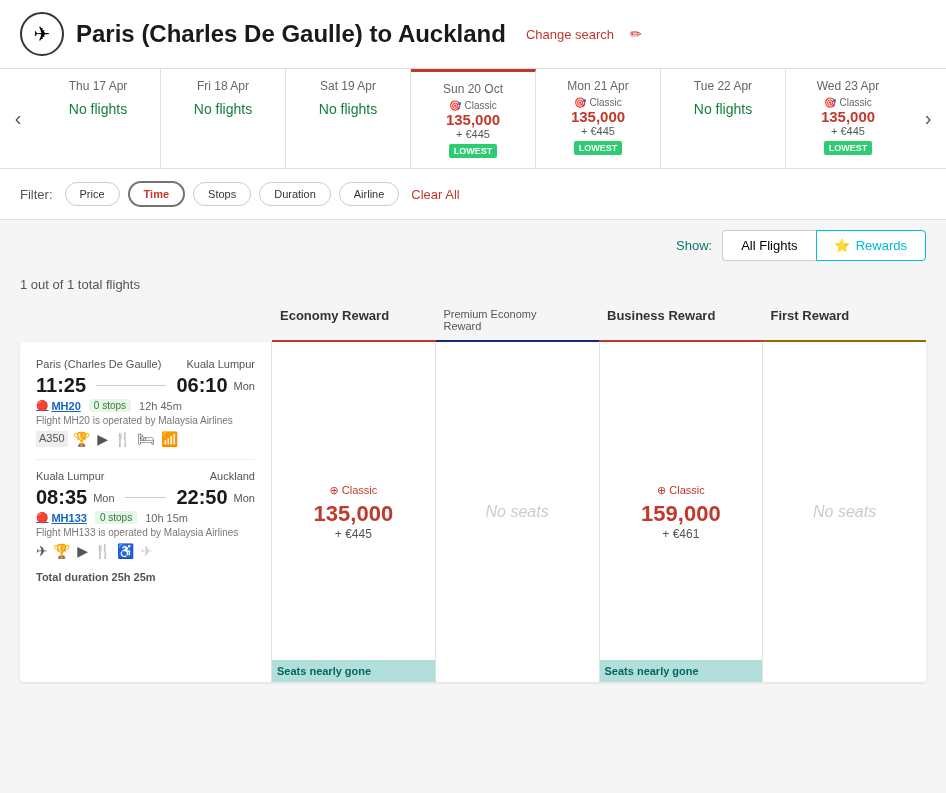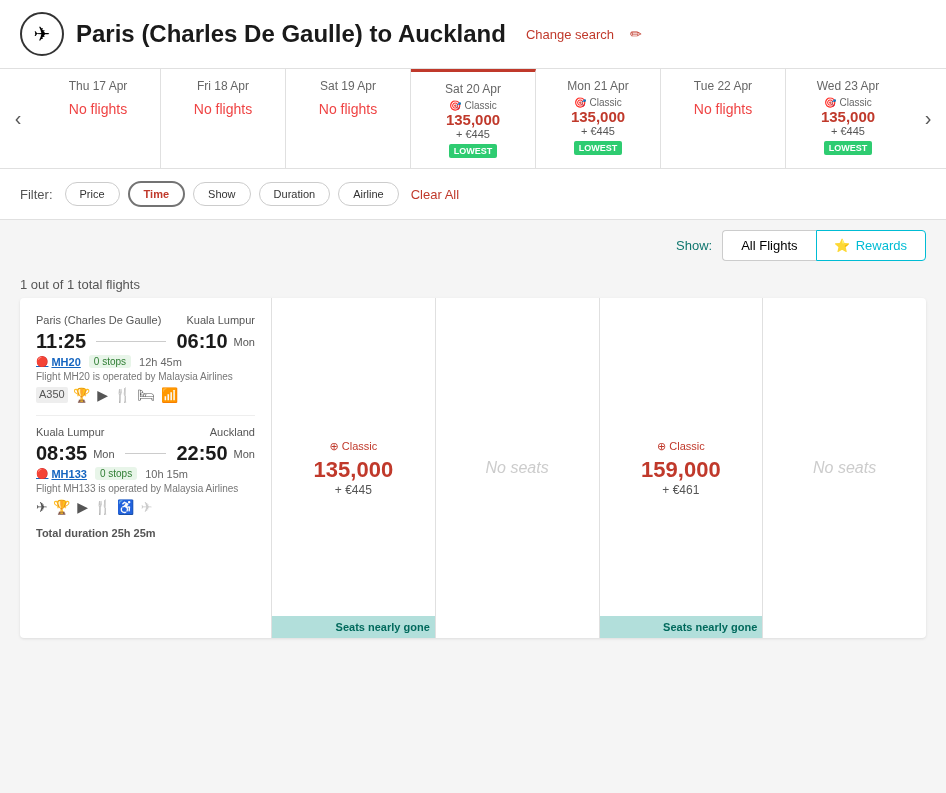--- a/index.html
+++ b/index.html
@@ -14,21 +14,21 @@
     .edit-icon { color: #c0392b; font-size: 14px; margin-left: 4px; }
 
     
     .date-carousel { background: white; display: flex; align-items: stretch; border-bottom: 1px solid #e0e0e0; position: relative; }
     .carousel-arrow { width: 36px; display: flex; align-items: center; justify-content: center; cursor: pointer; background: white; border: none; font-size: 20px; color: #555; flex-shrink: 0; }
     .date-cells { display: flex; flex: 1; }
     .date-cell { flex: 1; text-align: center; padding: 10px 4px; border-right: 1px solid #e0e0e0; cursor: pointer; min-width: 0; }
     .date-cell:last-child { border-right: none; }
     .date-cell.active { background: white; border-top: 3px solid #c0392b; }
     .date-cell .day-label { font-size: 12px; color: #666; }
-    .date-cell .no-flights { font-size: 14px; color: #ef4444; margin-top: 8px; }
+    .date-cell .no-flights { font-size: 14px; color: #15803d; margin-top: 8px; }
     .date-cell .price-row { display: flex; align-items: center; justify-content: center; gap: 3px; margin-top: 4px; }
     .date-cell .price-label { font-size: 10px; color: #666; }
     .date-cell .classic-icon { color: #c0392b; font-size: 10px; }
     .date-cell .price-main { font-size: 15px; font-weight: bold; color: #c0392b; }
     .date-cell .price-sub { font-size: 11px; color: #555; }
     .date-cell .lowest-badge { background: #2ecc71; color: white; font-size: 9px; font-weight: bold; padding: 2px 5px; border-radius: 2px; margin-top: 4px; display: inline-block; }
 
     
     .filter-bar { background: white; padding: 12px 20px; display: flex; align-items: center; gap: 8px; border-bottom: 1px solid #e0e0e0; }
     .filter-label { font-size: 13px; color: #555; margin-right: 4px; }
@@ -79,21 +79,21 @@
     .total-duration { font-size: 11px; color: #555; font-weight: bold; margin-top: 8px; }
 
     
     .pricing-cols { display: flex; flex: 1; }
     .price-col { flex: 1; display: flex; flex-direction: column; align-items: center; justify-content: center; padding: 16px 8px; border-right: 1px solid #e0e0e0; min-height: 340px; position: relative; }
     .price-col:last-child { border-right: none; }
     .no-seats { font-size: 16px; color: #ccc; font-style: italic; }
     .classic-label { font-size: 11px; color: #c0392b; display: flex; align-items: center; gap: 3px; margin-bottom: 4px; }
     .price-amount { font-size: 22px; font-weight: bold; color: #c0392b; }
     .price-extra { font-size: 12px; color: #555; }
-    .seats-badge { position: absolute; bottom: 0; left: 0; right: 0; background: #b2dfdb; color: #00695c; text-align: right; font-size: 11px; padding: 5px; font-weight: bold; }
+    .seats-badge { position: absolute; bottom: 0; left: 0; right: 0; background: #b2dfdb; color: #00695c; text-align: left; font-size: 11px; padding: 5px; font-weight: bold; }
   </style>
 </head>
 <body>
 
 <div class="header">
   <div class="logo-circle">
     <span class="logo-icon">✈</span>
   </div>
   <span class="header-title">Paris (Charles De Gaulle) to Auckland</span>
   <a class="change-search" href="#">Change search</a>
@@ -113,21 +113,21 @@
       <div class="day-label">Fri 18 Apr</div>
       <div class="no-flights">No flights</div>
     </div>
 
     <div class="date-cell">
       <div class="day-label">Sat 19 Apr</div>
       <div class="no-flights">No flights</div>
     </div>
 
     <div class="date-cell active">
-      <div class="day-label">Sat 20 Apr</div>
+      <div class="day-label">Sun 20 Oct</div>
       <div class="price-row">
         <span class="classic-icon">🎯</span>
         <span class="price-label">Classic</span>
       </div>
       <div class="price-main" style="font-size:15px;font-weight:bold;color:#c0392b;">135,000</div>
       <div class="price-sub">+ €445</div>
       <span class="lowest-badge">LOWEST</span>
     </div>
 
     <div class="date-cell">
@@ -157,39 +157,48 @@
       <span class="lowest-badge">LOWEST</span>
     </div>
   </div>
   <button class="carousel-arrow">›</button>
 </div>
 
 <div class="filter-bar">
   <span class="filter-label">Filter:</span>
   <button class="filter-btn">Price</button>
   <button class="filter-btn active">Time</button>
-  <button class="filter-btn">Show</button>
+  <button class="filter-btn">Stops</button>
   <button class="filter-btn">Duration</button>
   <button class="filter-btn">Airline</button>
   <a class="clear-all" href="#">Clear All</a>
 </div>
 
 <div class="show-bar">
   <span class="show-label">Show:</span>
   <button class="toggle-btn left">All Flights</button>
   <button class="toggle-btn right">
     <span>⭐</span>
     <span>Rewards</span>
   </button>
 </div>
 
 <div class="results-count">1 out of 1 total flights</div>
 
 <div class="main-content">
 
+  <div style="display:flex; margin-left:252px;">
+    <div class="col-header economy">Economy Reward</div>
+    <div class="col-header premium">
+      <span>Premium Economy</span>
+      <span>Reward</span>
+    </div>
+    <div class="col-header business">Business Reward</div>
+    <div class="col-header first">First Reward</div>
+  </div>
 
   <div class="flight-card">
 
     <div class="flight-info">
 
       <div class="segment">
         <div class="segment-route">
           <span class="segment-origin">Paris (Charles De Gaulle)</span>
           <span class="segment-dest">Kuala Lumpur</span>
         </div>

